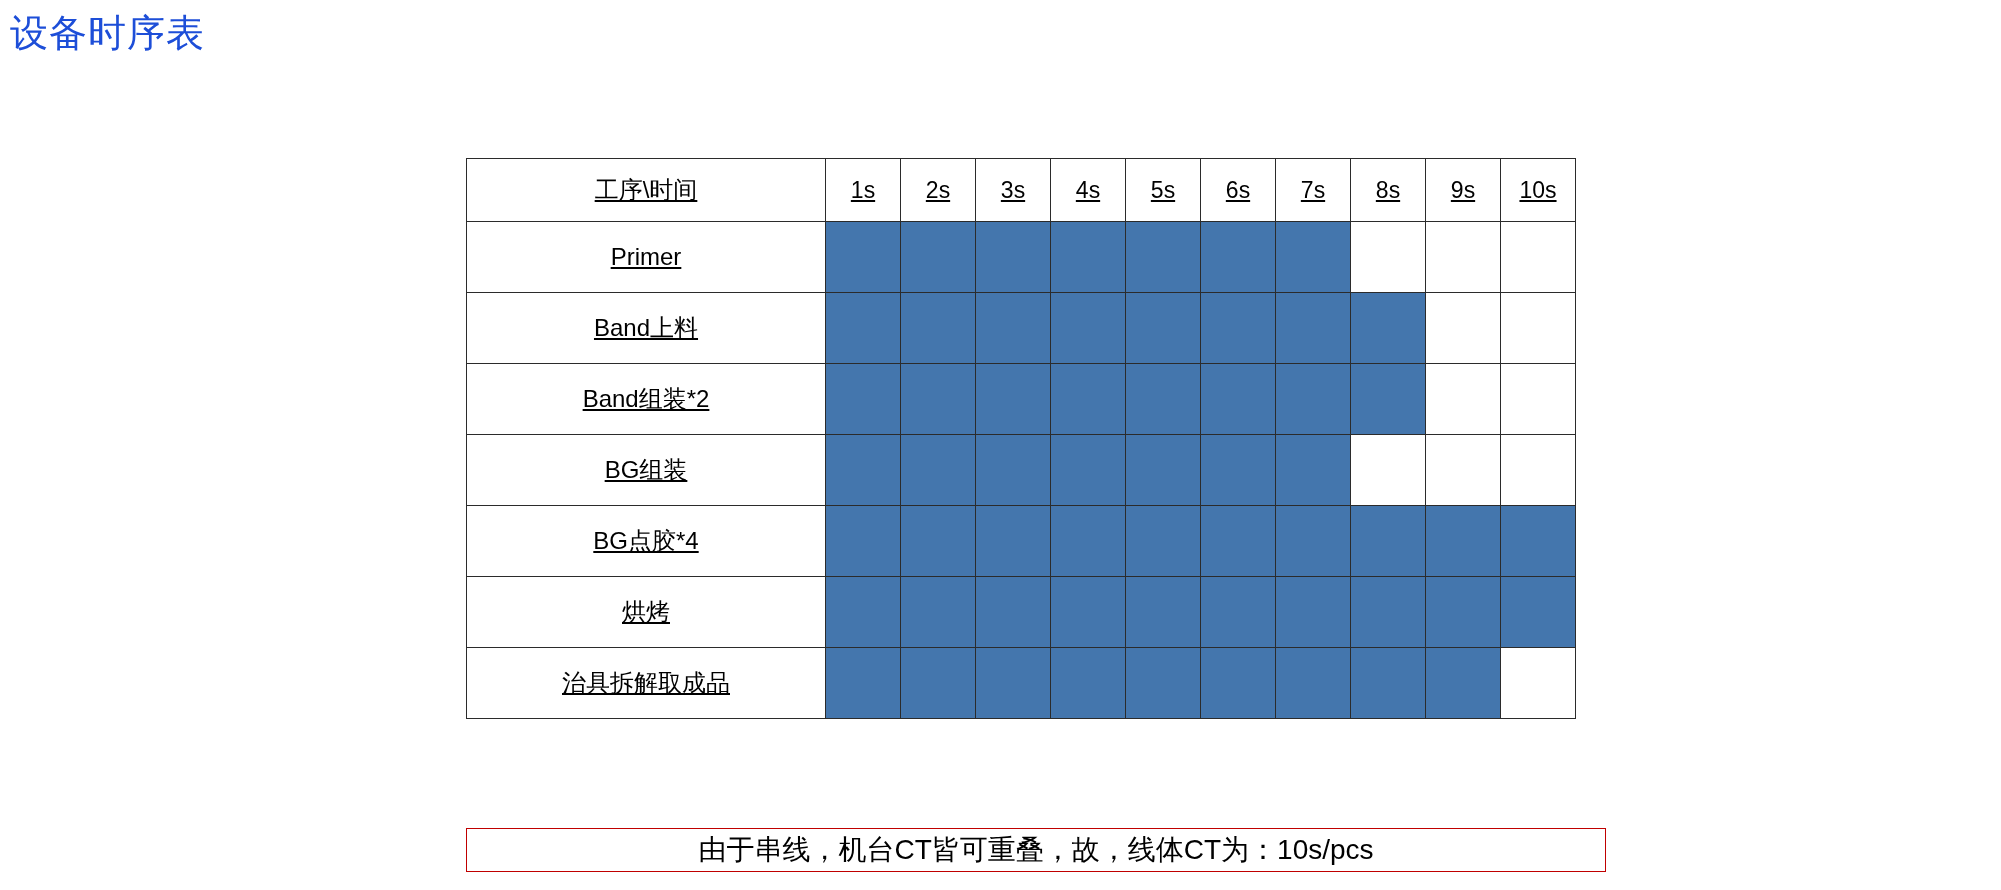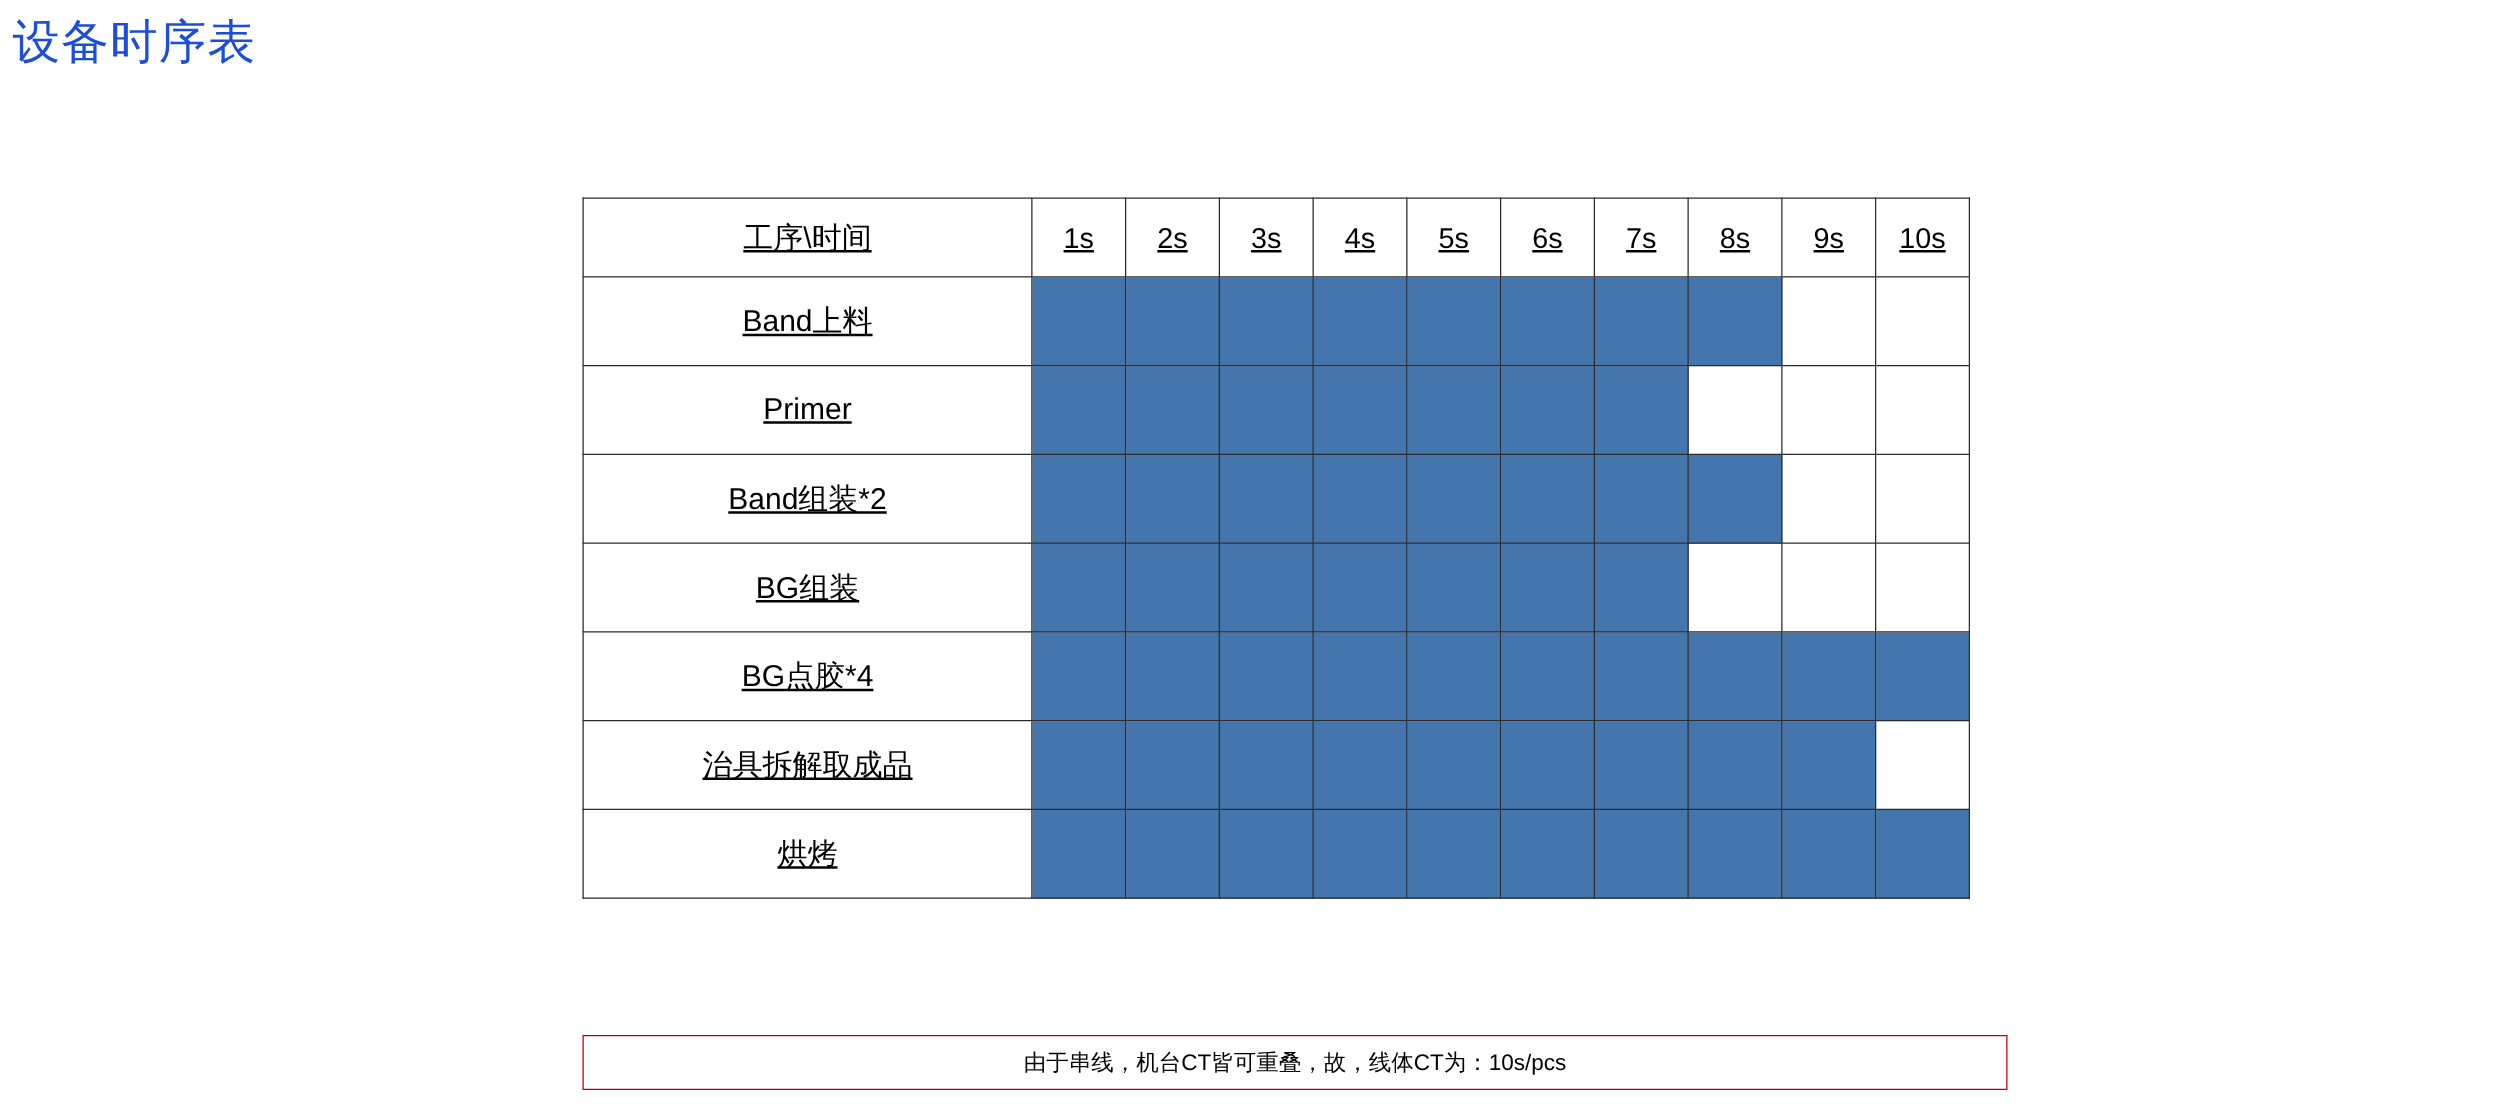--- a/index.html
+++ b/index.html
@@ -69,21 +69,21 @@
     width: 1140px;
     height: 44px;
     border: 1px solid #c00000;
     box-sizing: border-box;
     display: flex;
     align-items: center;
     justify-content: center;
     background: #ffffff;
   }
   #note-box .note-text {
-    font-size: 18px;
+    font-size: 28px;
     color: #000000;
     white-space: nowrap;
   }
 </style>
 </head>
 <body>
 
 <div id="page-title">设备时序表</div>
 
 <div id="gantt-wrap">
@@ -98,46 +98,46 @@
         <th class="time-col">5s</th>
         <th class="time-col">6s</th>
         <th class="time-col">7s</th>
         <th class="time-col">8s</th>
         <th class="time-col">9s</th>
         <th class="time-col">10s</th>
       </tr>
     </thead>
     <tbody>
       <tr>
+        <td class="label-col">Primer</td>
+        <td class="time-col filled"></td>
+        <td class="time-col filled"></td>
+        <td class="time-col filled"></td>
+        <td class="time-col filled"></td>
+        <td class="time-col filled"></td>
+        <td class="time-col filled"></td>
+        <td class="time-col filled"></td>
+        <td class="time-col"></td>
+        <td class="time-col"></td>
+        <td class="time-col"></td>
+      </tr>
+      <tr>
         <td class="label-col">Band上料</td>
         <td class="time-col filled"></td>
         <td class="time-col filled"></td>
         <td class="time-col filled"></td>
         <td class="time-col filled"></td>
         <td class="time-col filled"></td>
         <td class="time-col filled"></td>
         <td class="time-col filled"></td>
         <td class="time-col filled"></td>
         <td class="time-col"></td>
         <td class="time-col"></td>
       </tr>
       <tr>
-        <td class="label-col">Primer</td>
-        <td class="time-col filled"></td>
-        <td class="time-col filled"></td>
-        <td class="time-col filled"></td>
-        <td class="time-col filled"></td>
-        <td class="time-col filled"></td>
-        <td class="time-col filled"></td>
-        <td class="time-col filled"></td>
-        <td class="time-col"></td>
-        <td class="time-col"></td>
-        <td class="time-col"></td>
-      </tr>
-      <tr>
         <td class="label-col">Band组装*2</td>
         <td class="time-col filled"></td>
         <td class="time-col filled"></td>
         <td class="time-col filled"></td>
         <td class="time-col filled"></td>
         <td class="time-col filled"></td>
         <td class="time-col filled"></td>
         <td class="time-col filled"></td>
         <td class="time-col filled"></td>
         <td class="time-col"></td>
@@ -163,44 +163,44 @@
         <td class="time-col filled"></td>
         <td class="time-col filled"></td>
         <td class="time-col filled"></td>
         <td class="time-col filled"></td>
         <td class="time-col filled"></td>
         <td class="time-col filled"></td>
         <td class="time-col filled"></td>
         <td class="time-col filled"></td>
       </tr>
       <tr>
+        <td class="label-col">烘烤</td>
+        <td class="time-col filled"></td>
+        <td class="time-col filled"></td>
+        <td class="time-col filled"></td>
+        <td class="time-col filled"></td>
+        <td class="time-col filled"></td>
+        <td class="time-col filled"></td>
+        <td class="time-col filled"></td>
+        <td class="time-col filled"></td>
+        <td class="time-col filled"></td>
+        <td class="time-col filled"></td>
+      </tr>
+      <tr>
         <td class="label-col">治具拆解取成品</td>
         <td class="time-col filled"></td>
         <td class="time-col filled"></td>
         <td class="time-col filled"></td>
         <td class="time-col filled"></td>
         <td class="time-col filled"></td>
         <td class="time-col filled"></td>
         <td class="time-col filled"></td>
         <td class="time-col filled"></td>
         <td class="time-col filled"></td>
         <td class="time-col"></td>
-      </tr>
-      <tr>
-        <td class="label-col">烘烤</td>
-        <td class="time-col filled"></td>
-        <td class="time-col filled"></td>
-        <td class="time-col filled"></td>
-        <td class="time-col filled"></td>
-        <td class="time-col filled"></td>
-        <td class="time-col filled"></td>
-        <td class="time-col filled"></td>
-        <td class="time-col filled"></td>
-        <td class="time-col filled"></td>
-        <td class="time-col filled"></td>
       </tr>
     </tbody>
   </table>
 </div>
 
 <div id="note-box">
   <span class="note-text">由于串线，机台CT皆可重叠，故，线体CT为：10s/pcs</span>
 </div>
 
 </body></html>

